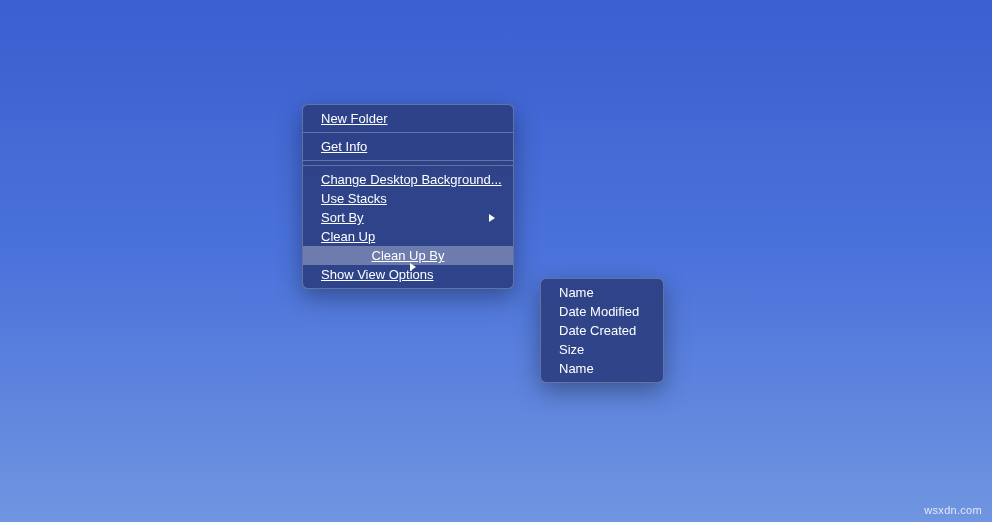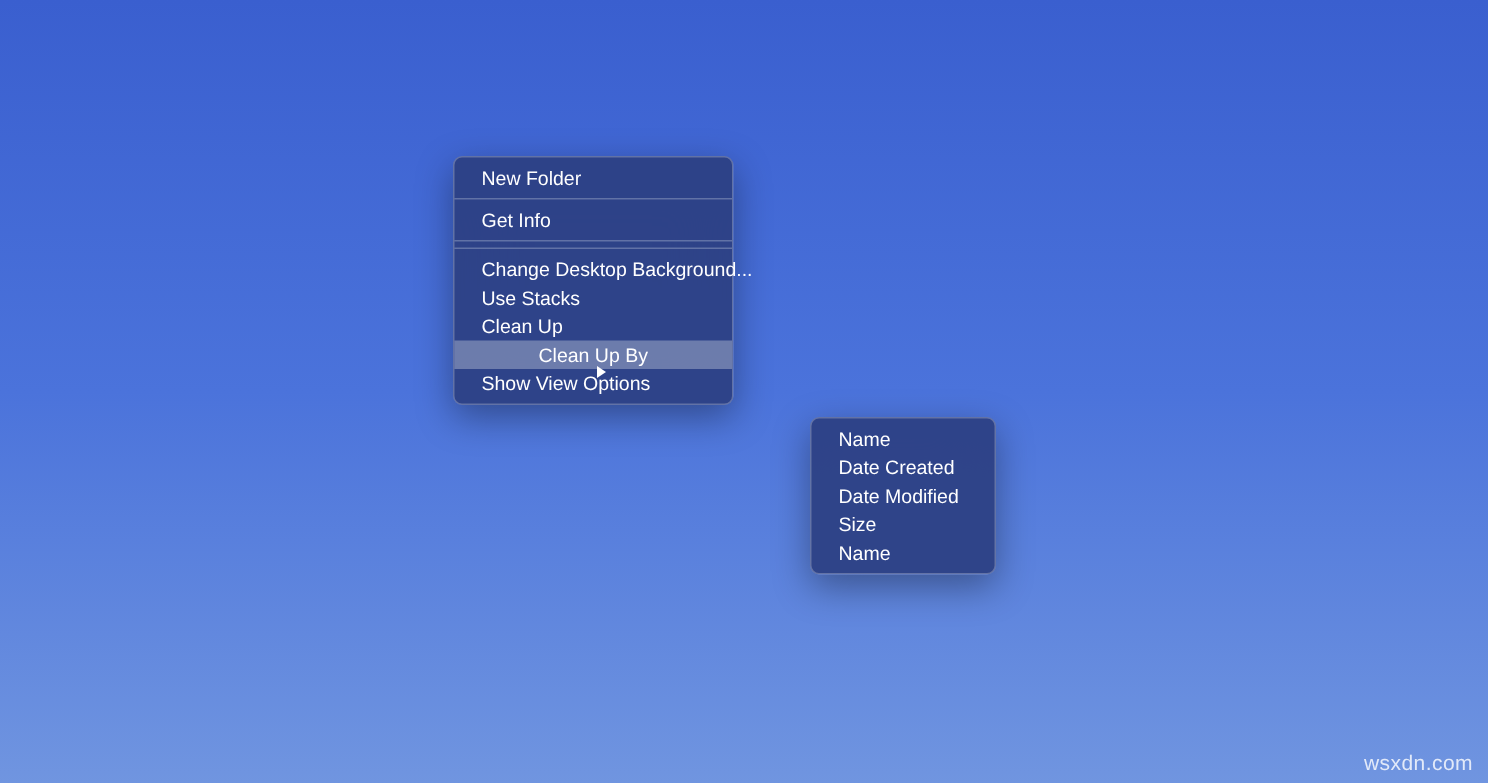--- a/index.html
+++ b/index.html
@@ -22,21 +22,22 @@
       background: rgba(44, 64, 130, 0.93);
       border: 1px solid rgba(255,255,255,0.25);
       border-radius: 6px;
       box-shadow: 0 8px 24px rgba(0,0,0,0.35);
       padding: 4px 0;
       backdrop-filter: blur(20px);
     }
     .menu-main {
       left: 302px;
       top: 104px;
-      width: 187px;
+      width: 212px;
+      text-decoration: underline;
     }
     .menu-sub {
       left: 540px;
       top: 278px;
       width: 124px;
     }
     .menu-item {
       display: flex;
       align-items: center;
       justify-content: space-between;
@@ -59,21 +60,21 @@
       height: 0;
       border-top: 4px solid transparent;
       border-bottom: 4px solid transparent;
       border-left: 6px solid #ffffff;
       margin-left: 10px;
     }
     .watermark {
       position: absolute;
       right: 10px;
       bottom: 6px;
-      font-size: 14px;
+      font-size: 11px;
       color: rgba(255,255,255,0.8);
       letter-spacing: 0.3px;
     }
   </style>
 </head>
 <body>
 
 <div class="menu menu-main">
 
   <div class="menu-item">
@@ -92,20 +93,24 @@
   <div class="divider"></div>
 
   <div class="menu-item">
     <span>Change Desktop Background...</span>
   </div>
 
   <div class="menu-item">
     <span>Use Stacks</span>
   </div>
 
+  <div class="menu-item">
+    <span>Sort By</span>
+    <span class="arrow"></span>
+  </div>
 
   <div class="menu-item">
     <span>Clean Up</span>
   </div>
 
   <div class="menu-item highlight">
     <span>Clean Up By</span>
     <span class="arrow"></span>
   </div>
 
@@ -113,24 +118,24 @@
     <span>Show View Options</span>
   </div>
 
 </div>
 
 <div class="menu menu-sub">
   <div class="menu-item">
     <span>Name</span>
   </div>
   <div class="menu-item">
-    <span>Date Created</span>
+    <span>Date Modified</span>
   </div>
   <div class="menu-item">
-    <span>Date Modified</span>
+    <span>Date Created</span>
   </div>
   <div class="menu-item">
     <span>Size</span>
   </div>
   <div class="menu-item">
     <span>Name</span>
   </div>
 </div>
 
 <div class="watermark">wsxdn.com</div>

